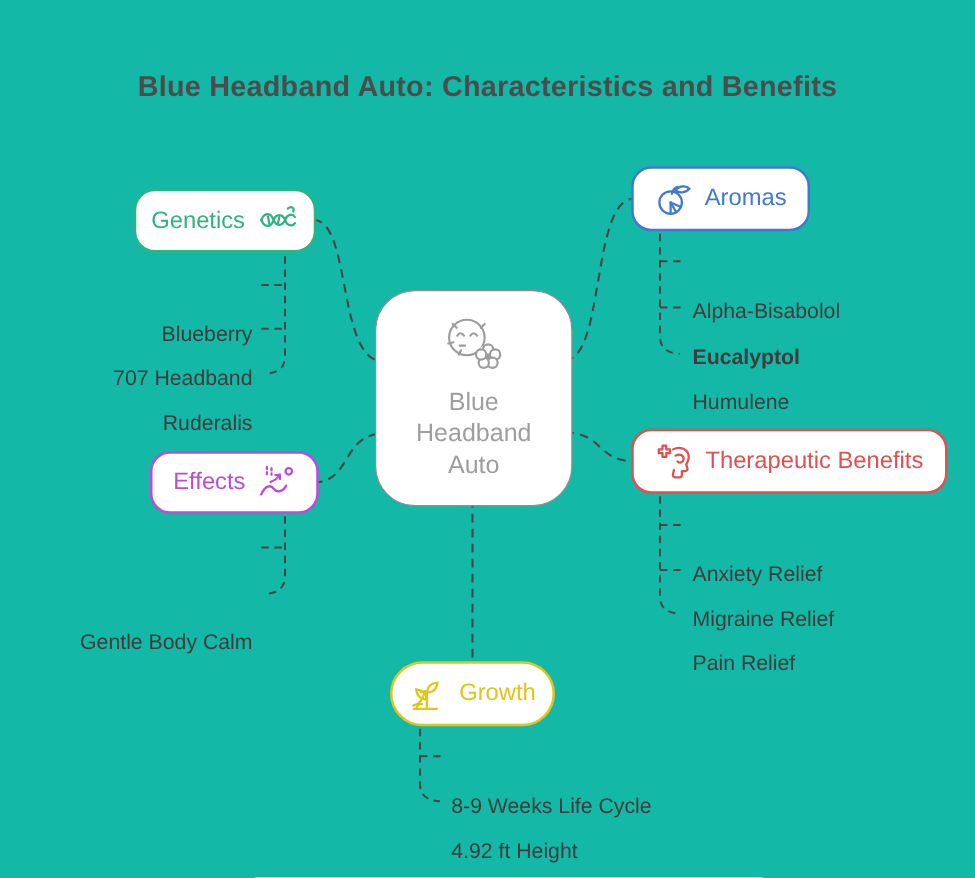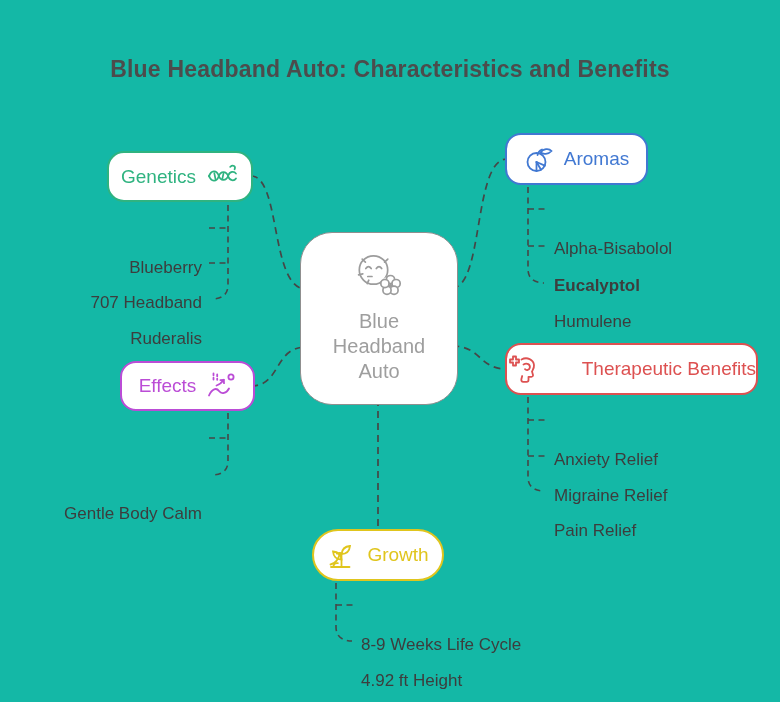--- a/index.html
+++ b/index.html
@@ -143,21 +143,21 @@
         <path d="M3,24.5 C6,17.5 10.5,16.5 13,20 C15.5,23.5 20.5,22.5 23,17.5"></path>
         <path d="M10.5,14.5 C13.5,13.5 16,11.5 17.8,8.8"></path>
         <path d="M17.8,8.8 l-3.4,0.3 M17.8,8.8 l0.2,3.4"></path>
         <path d="M7.5,2.5 V10.5" stroke-dasharray="1.8 2.4"></path>
         <path d="M11.2,3.5 V8.8" stroke-dasharray="1.8 2.4"></path>
       </svg>
     </span>
   </div>
   <div class="leaf r" style="right:578px; top:463px;">Gentle Body Calm</div>
 
-  <div class="box red" style="left:505px; top:343px; width:253px; height:52px;justify-content:space-between;">
+  <div class="box red" style="left:505px; top:343px; width:253px; height:52px;">
     <span class="icon">
       <svg width="30" height="30" viewBox="0 0 30 30" fill="none" stroke="currentColor" stroke-width="1.8" stroke-linecap="round" stroke-linejoin="round">
         <path d="M6,2.5 h3 v3 h3 v3 h-3 v3 h-3 v-3 h-3 v-3 h3 z"></path>
         <path d="M14.5,5.5 C20,2.5 26.5,5.5 27,11 C27.3,14 26,15.5 25,17.5 L26,21 C26.2,22 25.5,22.8 24.4,22.8 L21.5,22.8 L21.5,26 C21.5,27 20.7,27.8 19.6,27.8 L16.2,27.8 C14.7,27.8 14,26.5 14.4,25 L15.2,22"></path>
         <path d="M16.5,10.5 C20,8.5 23.5,10.5 22.8,13.8 C22.3,16 19.5,16.8 18,15.2"></path>
       </svg>
     </span>
     <span>Therapeutic Benefits</span>
   </div>
   <div class="leaf" style="left:554px; top:409px;">Anxiety Relief</div>

